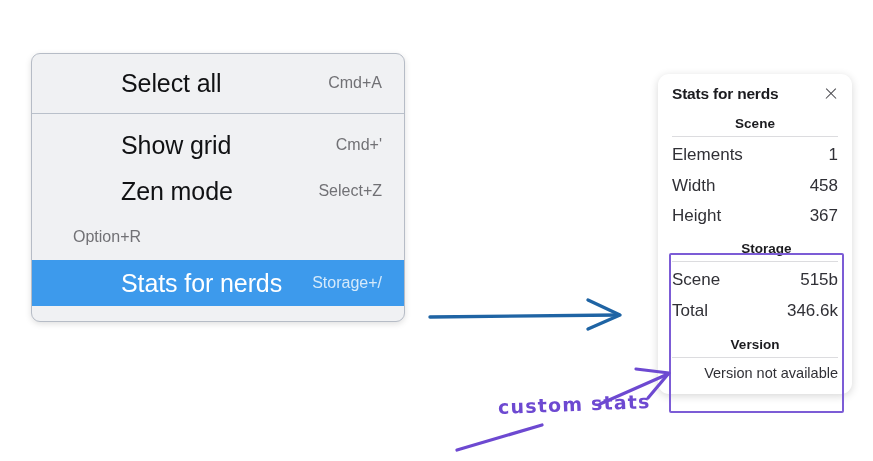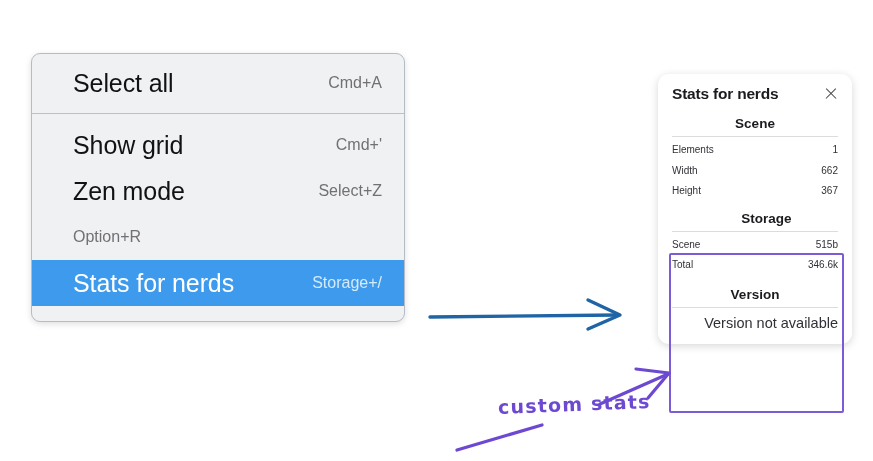--- a/index.html
+++ b/index.html
@@ -66,20 +66,21 @@
 
   .menu-item.selected {
     background: #3d9aec;
   }
 
   .menu-label {
     font-size: 25px;
     color: #111214;
     letter-spacing: -0.1px;
     white-space: nowrap;
+    margin-left: 48px;
   }
 
   .menu-shortcut {
     font-size: 16px;
     color: #717175;
     white-space: nowrap;
   }
 
   .menu-item.selected .menu-label {
     color: #ffffff;
@@ -147,21 +148,21 @@
   .section-rule {
     height: 1px;
     background: #dcdcdf;
     margin: 0 14px 3px 14px;
   }
 
   .stat-row {
     display: flex;
     justify-content: space-between;
     align-items: baseline;
-    font-size: 10px;
+    font-size: 17px;
     color: #303036;
     padding: 3px 14px 3px 14px;
     line-height: 1.45;
   }
 
   .stat-key { white-space: nowrap; }
   .stat-val { white-space: nowrap; }
 
   .stat-single {
     font-size: 14.5px;
@@ -255,21 +256,21 @@
 
     <div class="section-title">Scene</div>
     <div class="section-rule"></div>
 
     <div class="stat-row">
       <span class="stat-key">Elements</span>
       <span class="stat-val">1</span>
     </div>
     <div class="stat-row">
       <span class="stat-key">Width</span>
-      <span class="stat-val">662</span>
+      <span class="stat-val">458</span>
     </div>
     <div class="stat-row">
       <span class="stat-key">Height</span>
       <span class="stat-val">367</span>
     </div>
 
     <div class="section-title" style="padding-top:9px;margin-left:23px;">Storage</div>
     <div class="section-rule"></div>
 
     <div class="stat-row">

